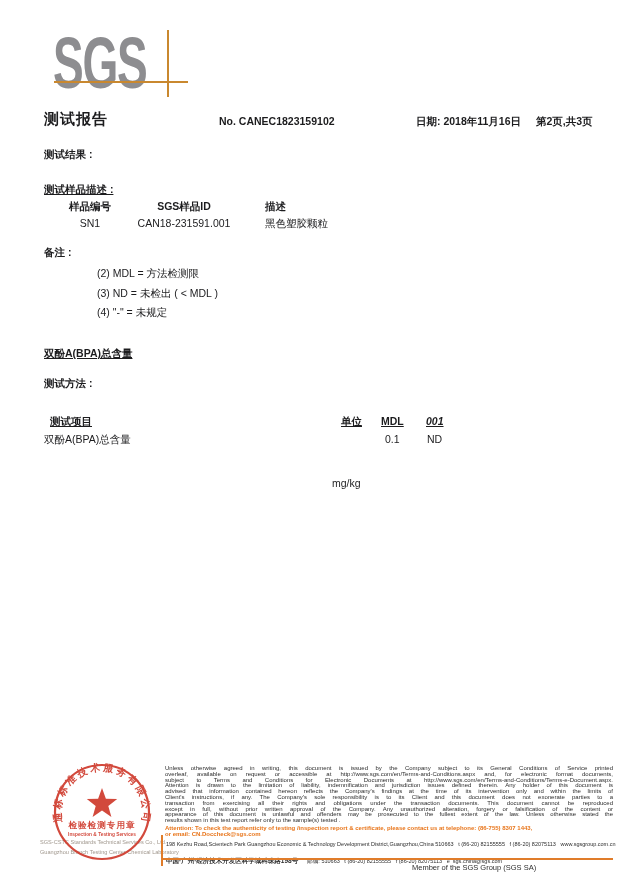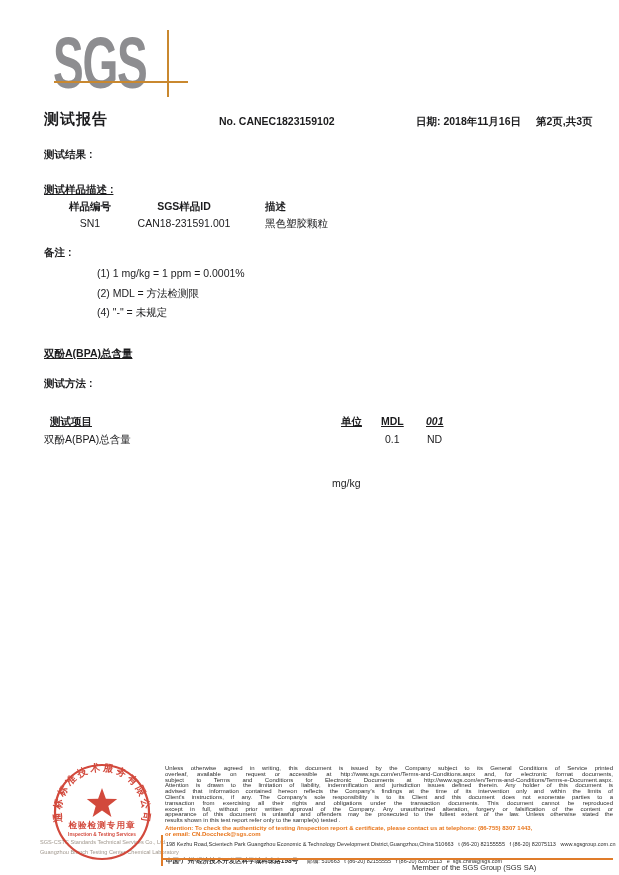--- a/index.html
+++ b/index.html
@@ -89,22 +89,22 @@
 
 <div class="abs fs10 b st-c1 st-header">样品编号</div>
 <div class="abs fs10 b st-c2 st-header">SGS样品ID</div>
 <div class="abs fs10 b st-c3 st-header">描述</div>
 <div class="abs fs10 st-c1 st-row">SN1</div>
 <div class="abs fs10 st-c2 st-row">CAN18-231591.001</div>
 <div class="abs fs10 st-c3 st-row">黑色塑胶颗粒</div>
 
 <div class="abs fs10 b remarks-heading">备注 :</div>
 <div class="abs remarks-list">
-    <div>(1) 1 mg/kg = 1 ppm = 0.0001%</div>
     <div>(2) MDL = 方法检测限</div>
+    <div>(3) ND = 未检出 ( &lt; MDL )</div>
     <div>(4) "-" = 未规定</div>
   </div>
 
 <div class="abs fs10 b u bpa-heading">双酚A(BPA)总含量</div>
 <div class="abs fs10 b method-label">测试方法 :</div>
 <div class="abs method-text">
   </div>
 
 <div class="abs b u rt-header rt-item-h">测试项目</div>
 <div class="abs b u rt-header rt-unit-h">单位</div>

